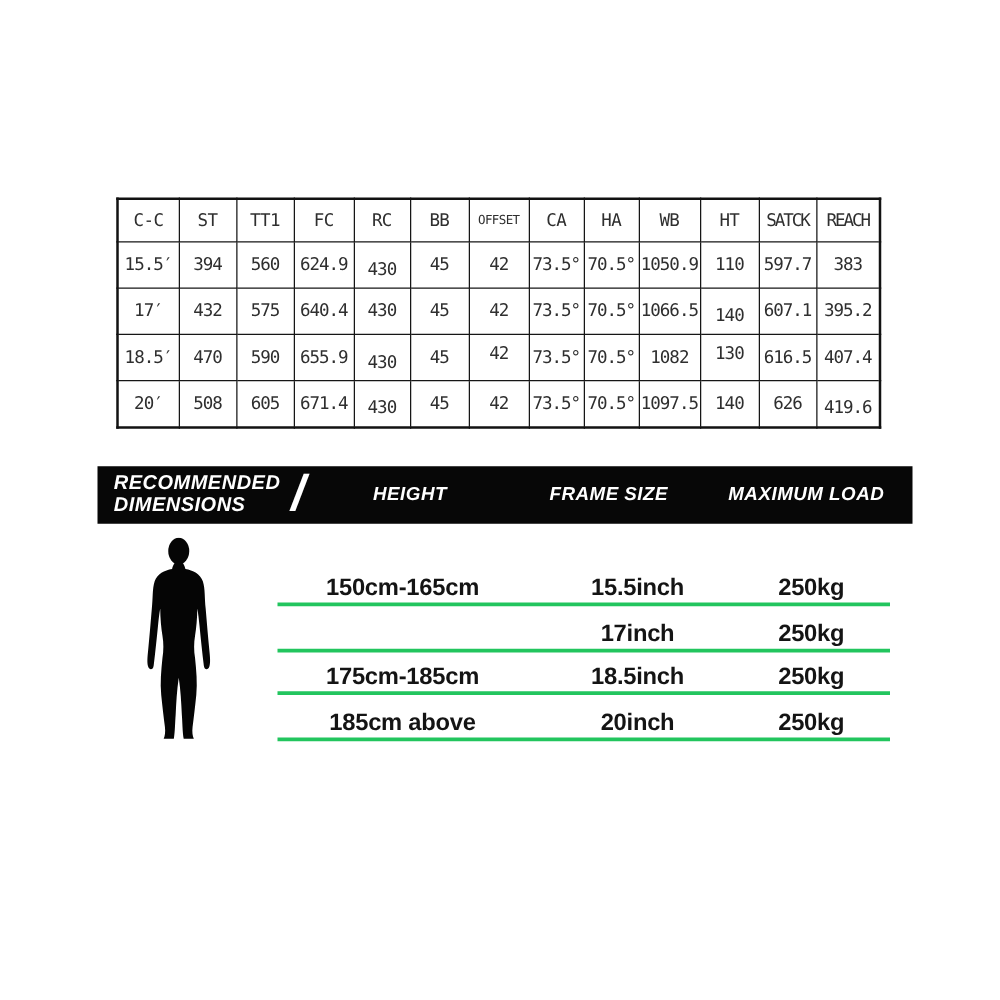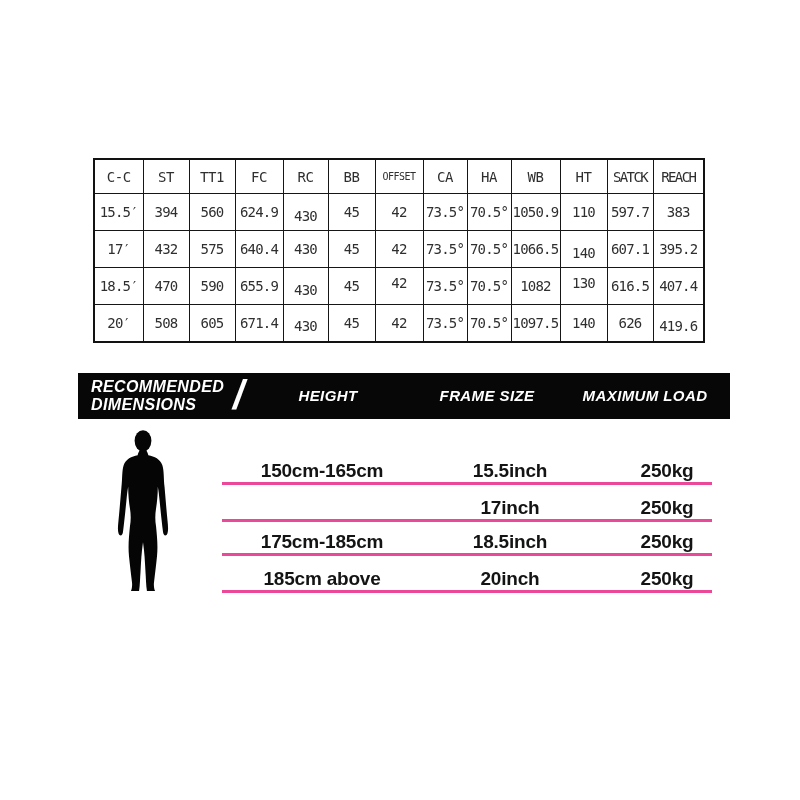--- a/index.html
+++ b/index.html
@@ -24,30 +24,30 @@
   .banner-title{position:absolute;left:13px;top:5px;font-style:italic;font-weight:800;
                 font-size:16px;line-height:18px;letter-spacing:0.4px;}
   .banner-slash{position:absolute;left:155px;top:-1px;font-style:italic;font-weight:700;font-size:40px;line-height:46px;}
   .banner-col{position:absolute;top:14px;transform:translateX(-50%);font-style:italic;
               font-weight:700;font-size:15px;letter-spacing:0.4px;white-space:nowrap;text-align:center;}
   .banner-col.c0{left:250px;}
   .banner-col.c1{left:409px;}
   .banner-col.c2{left:567px;}
 
   
-  .rec-row{position:absolute;left:222px;width:490px;height:26px;border-bottom:3px solid #ec4899;}
+  .rec-row{position:absolute;left:222px;width:490px;height:26px;border-bottom:3px solid #22c55e;}
   .rec-row.r0{top:456px;}
   .rec-row.r1{top:493px;}
   .rec-row.r2{top:527px;}
   .rec-row.r3{top:564px;}
   .rec-cell{position:absolute;bottom:0px;transform:translateX(-50%);font-weight:700;font-size:19px;
             color:#141414;white-space:nowrap;letter-spacing:-0.2px;}
   .rec-cell.height{left:100px;}
   .rec-cell.size{left:288px;text-align:right;}
-  .rec-cell.load{left:445px;}
+  .rec-cell.load{left:427px;}
 
   
   .person{position:absolute;left:111px;top:430px;width:64px;height:164px;}
 </style>
 </head>
 <body>
 
 <div class="page">
 
   <table class="geo-table">

